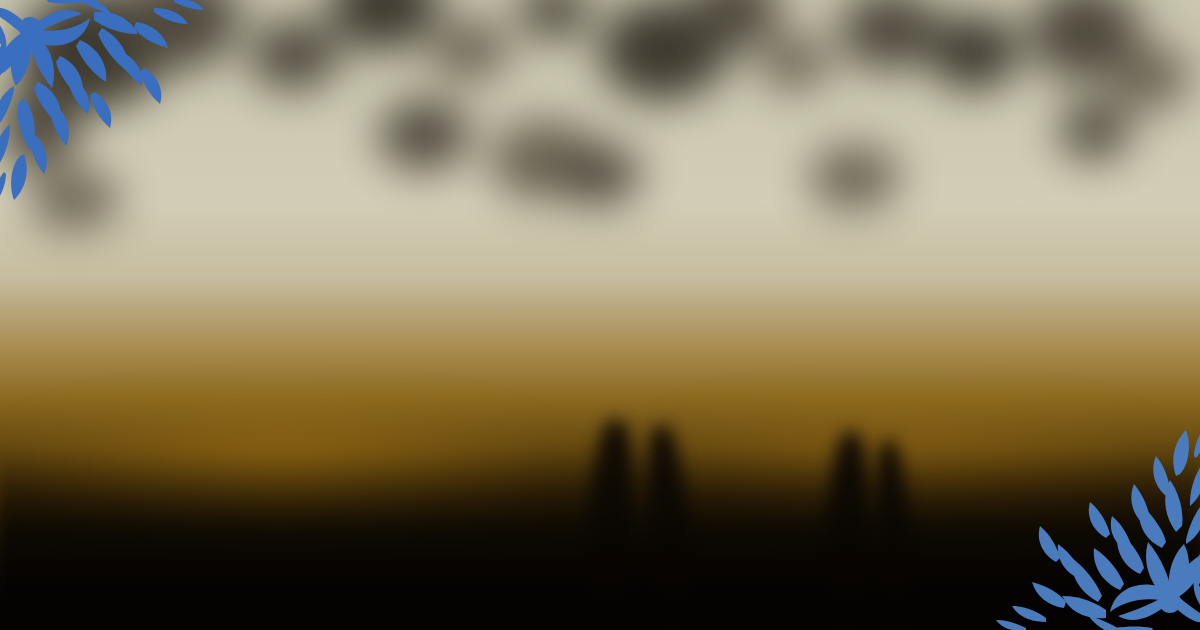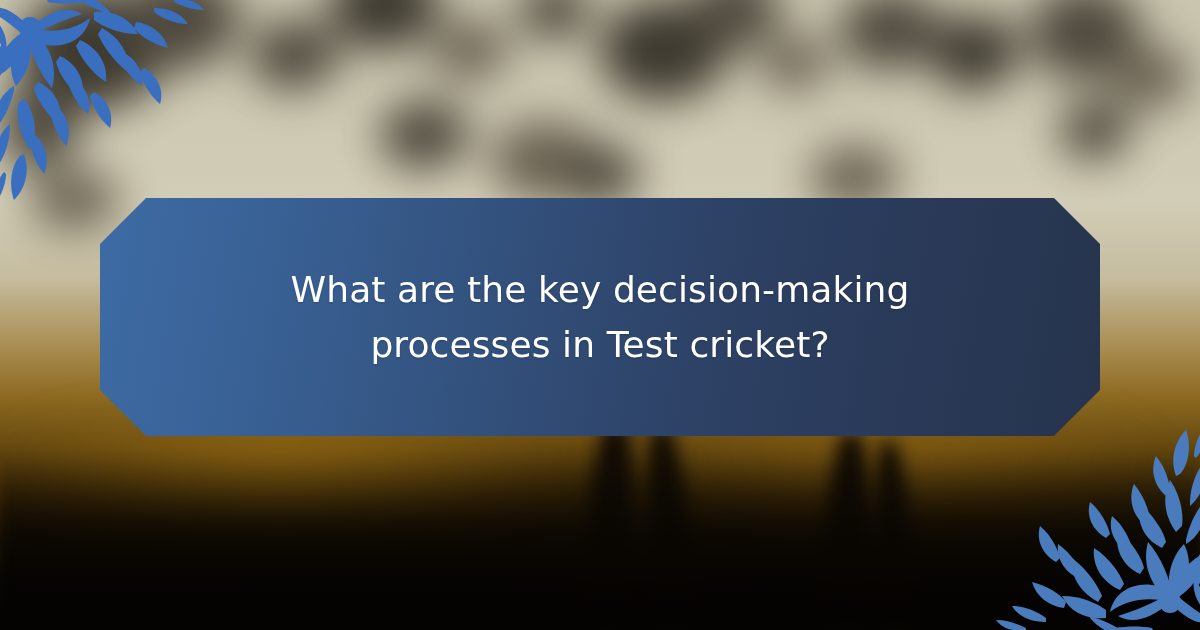--- a/index.html
+++ b/index.html
@@ -226,17 +226,14 @@
         <path d="M78 84 C 92 92, 98 106, 94 120 C 82 110, 76 96, 74 88 Z"></path>
         <path d="M40 140 C 52 150, 56 166, 50 180 C 40 168, 36 152, 36 144 Z"></path>
         <path d="M4 108 C -4 118, -6 132, -2 144 C 4 134, 6 118, 4 110 Z"></path>
         <path d="M100 98 C 114 106, 120 120, 116 134 C 104 124, 98 110, 96 102 Z"></path>
         <path d="M116 18 C 106 6, 92 0, 78 0 C 88 10, 104 16, 116 20 Z"></path>
         <path d="M0 24 C 10 34, 14 46, 12 58 C 4 48, 0 36, -2 28 Z"></path>
       </g>
     </svg>
   </div>
 
-  <div class="banner">
-    <div class="banner-text">What are the key decision-making processes in Test cricket?</div>
-  </div>
 
 </div>
 
 </body></html>

